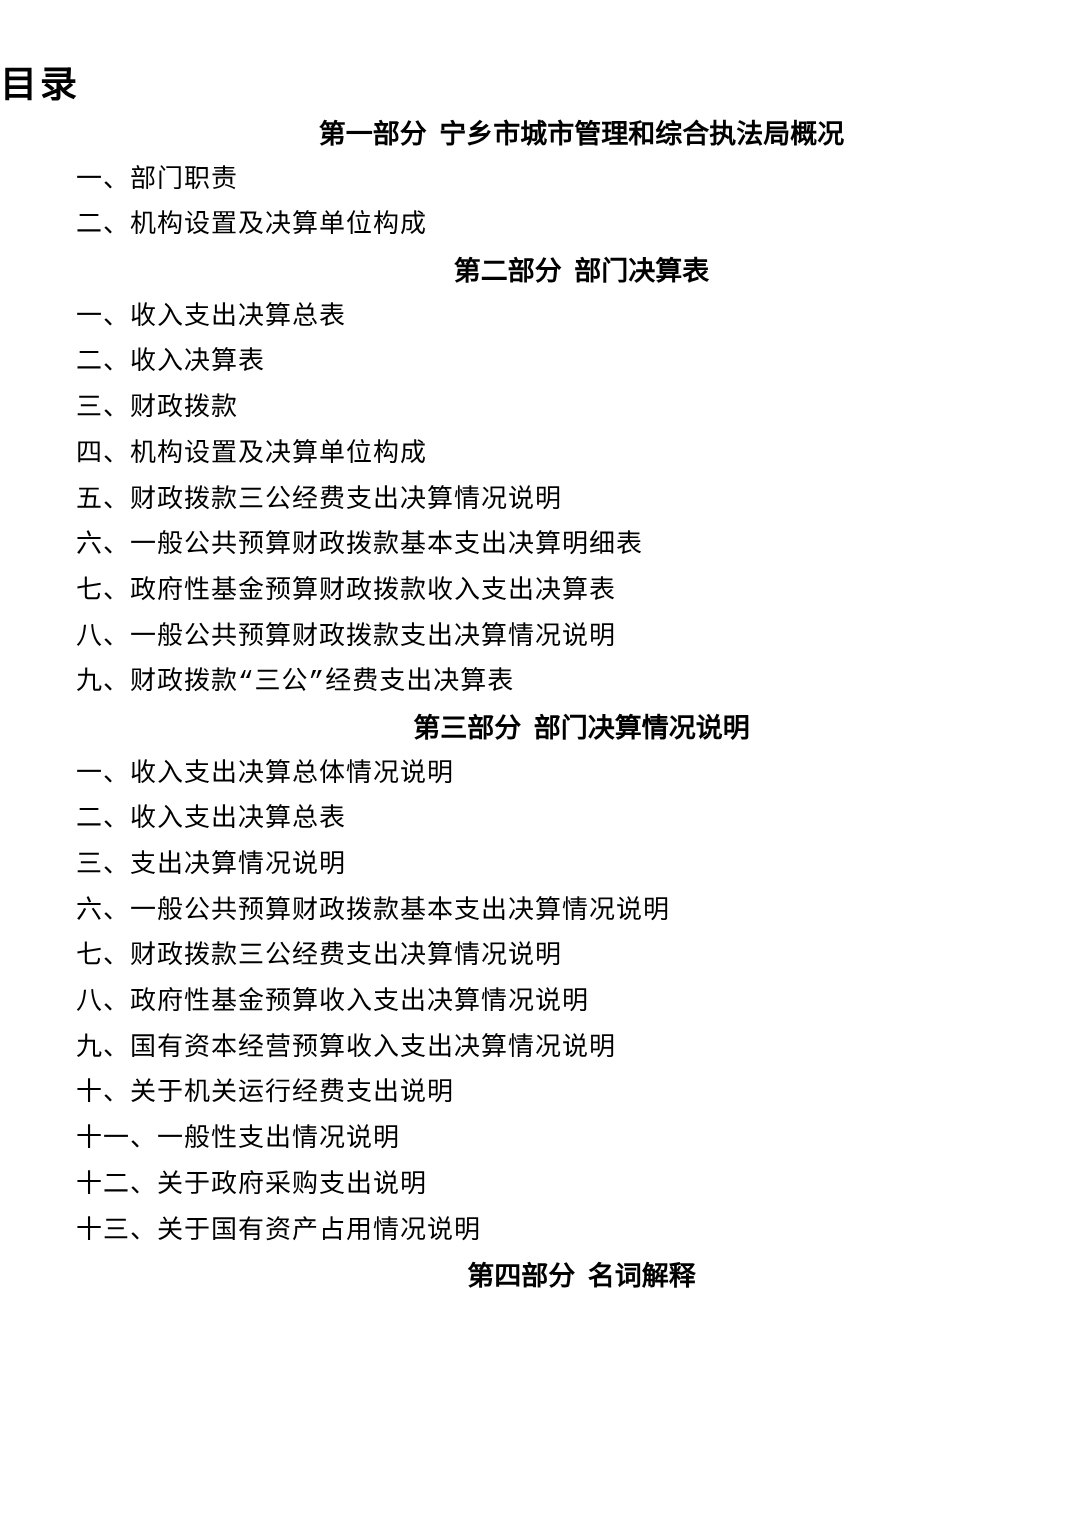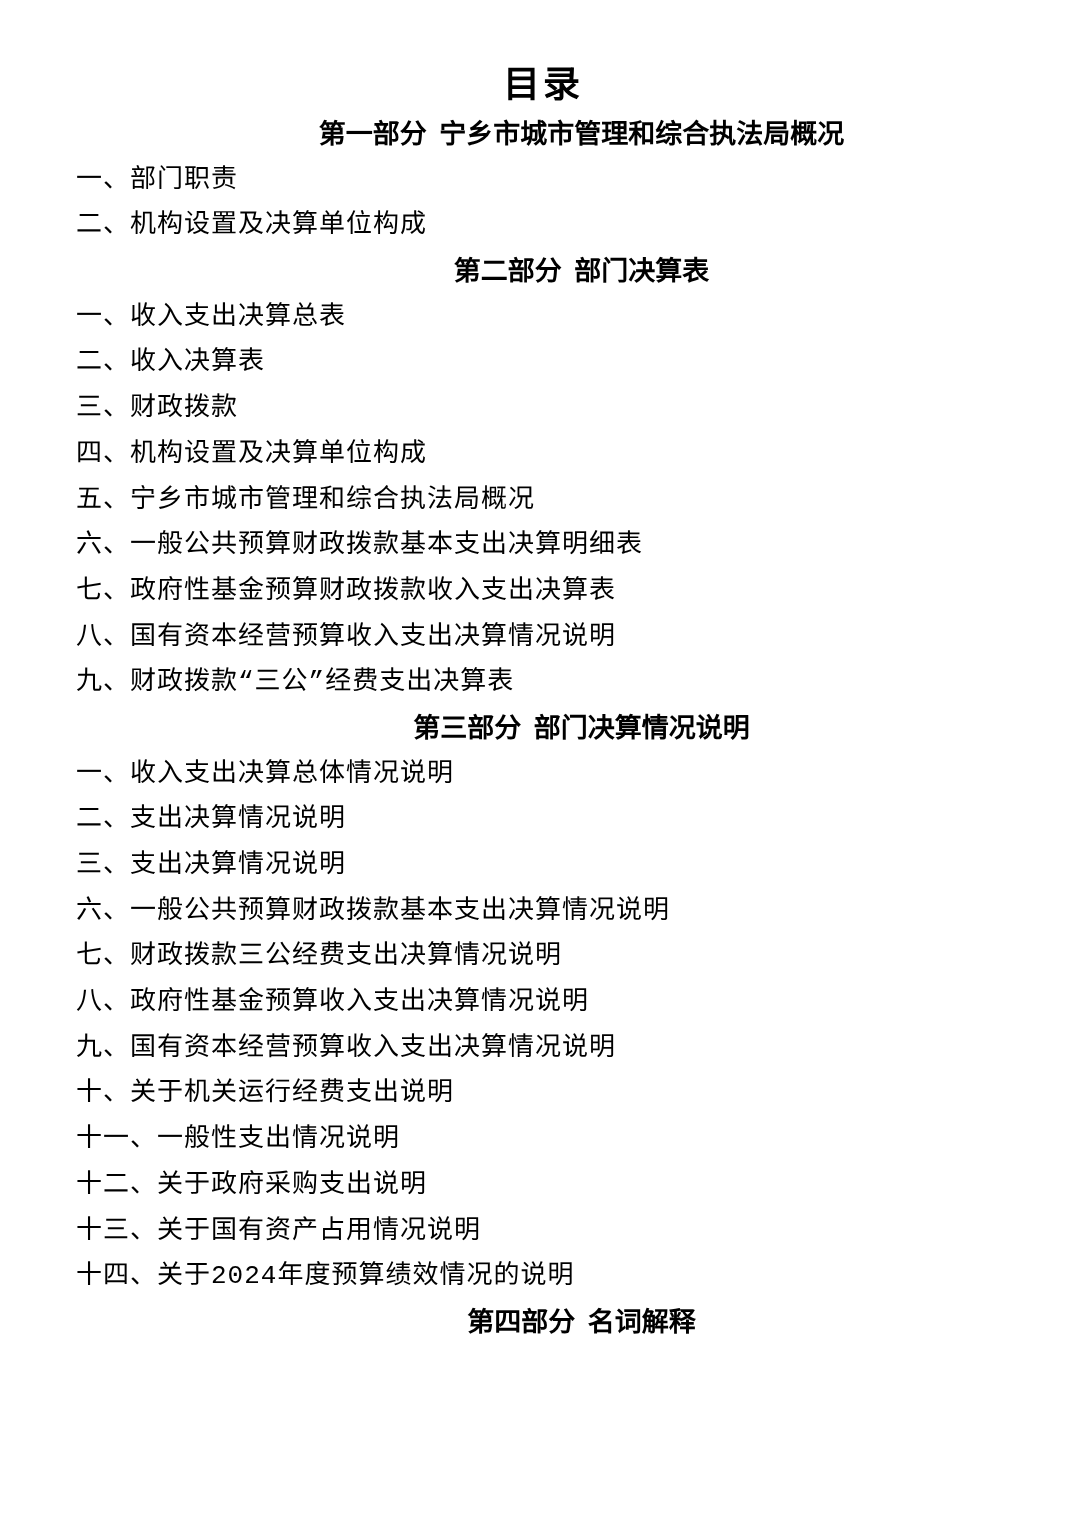--- a/index.html
+++ b/index.html
@@ -9,27 +9,26 @@
     position: relative;
     width: 1074px;
     height: 1520px;
     margin: 0 auto;
     background: #ffffff;
     color: #000000;
     overflow: hidden;
   }
   .doc-title {
     padding-top: 64px;
-    text-align: center;
+    text-align: left;
     font-family: "Liberation Sans", sans-serif;
     font-weight: bold;
     font-size: 37px;
     line-height: 42px;
     letter-spacing: 3px;
-    margin-left: 12px;
   }
   .toc {
     margin-top: 6px;
   }
   .section-heading {
     font-family: "Liberation Sans", sans-serif;
     font-weight: bold;
     font-size: 27px;
     line-height: 45.7px;
     height: 45.7px;
@@ -56,33 +55,32 @@
   <div class="doc-title">目录</div>
   <div class="toc">
       <div class="section-heading">第一部分 宁乡市城市管理和综合执法局概况</div>
       <div class="toc-item">一、部门职责</div>
       <div class="toc-item">二、机构设置及决算单位构成</div>
       <div class="section-heading">第二部分 部门决算表</div>
       <div class="toc-item">一、收入支出决算总表</div>
       <div class="toc-item">二、收入决算表</div>
       <div class="toc-item">三、财政拨款</div>
       <div class="toc-item">四、机构设置及决算单位构成</div>
-      <div class="toc-item">五、宁乡市城市管理和综合执法局概况</div>
+      <div class="toc-item">五、财政拨款三公经费支出决算情况说明</div>
       <div class="toc-item">六、一般公共预算财政拨款基本支出决算明细表</div>
       <div class="toc-item">七、政府性基金预算财政拨款收入支出决算表</div>
-      <div class="toc-item">八、国有资本经营预算收入支出决算情况说明</div>
+      <div class="toc-item">八、一般公共预算财政拨款支出决算情况说明</div>
       <div class="toc-item">九、财政拨款“三公”经费支出决算表</div>
       <div class="section-heading">第三部分 部门决算情况说明</div>
       <div class="toc-item">一、收入支出决算总体情况说明</div>
-      <div class="toc-item">二、支出决算情况说明</div>
+      <div class="toc-item">二、收入支出决算总表</div>
       <div class="toc-item">三、支出决算情况说明</div>
       <div class="toc-item">六、一般公共预算财政拨款基本支出决算情况说明</div>
       <div class="toc-item">七、财政拨款三公经费支出决算情况说明</div>
       <div class="toc-item">八、政府性基金预算收入支出决算情况说明</div>
       <div class="toc-item">九、国有资本经营预算收入支出决算情况说明</div>
       <div class="toc-item">十、关于机关运行经费支出说明</div>
       <div class="toc-item">十一、一般性支出情况说明</div>
       <div class="toc-item">十二、关于政府采购支出说明</div>
       <div class="toc-item">十三、关于国有资产占用情况说明</div>
-      <div class="toc-item">十四、关于2024年度预算绩效情况的说明</div>
       <div class="section-heading">第四部分 名词解释</div>
     </div>
 </div>
 
 </body></html>

